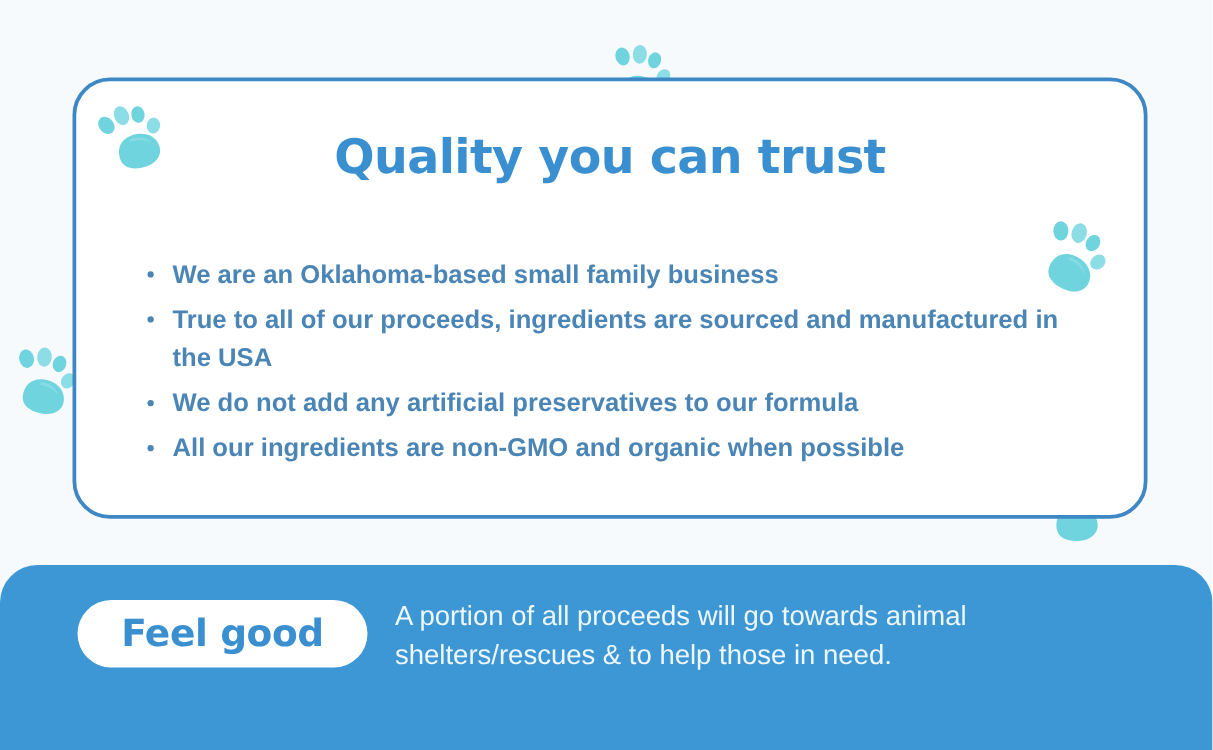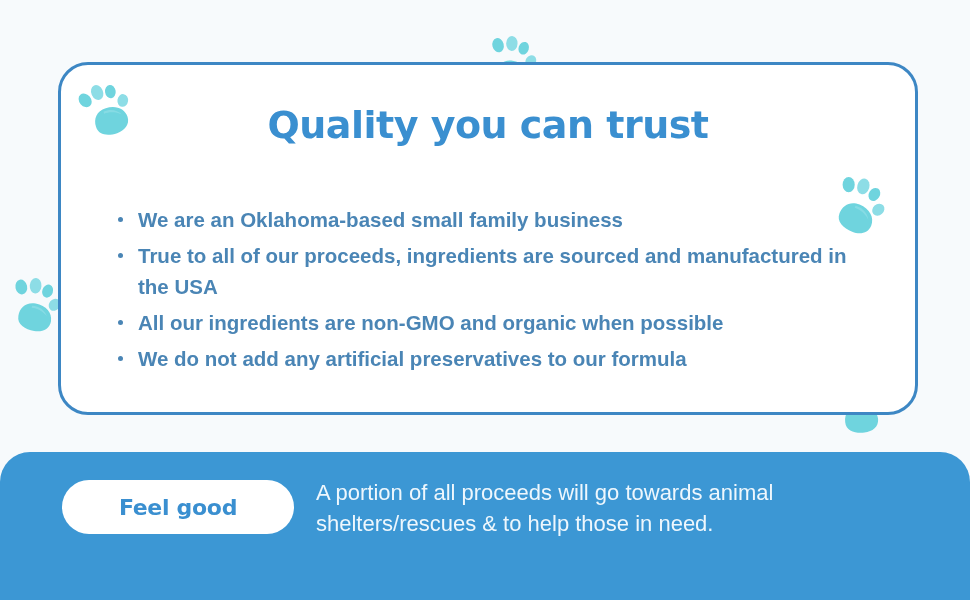--- a/index.html
+++ b/index.html
@@ -103,21 +103,21 @@
     background: #ffffff;
     border-radius: 27px;
     display: flex;
     align-items: center;
     justify-content: center;
   }
 
   .pill-label {
     font-family: "DejaVu Sans", sans-serif;
     font-weight: bold;
-    font-size: 22px;
+    font-size: 30px;
     letter-spacing: -0.3px;
     color: #3a8fd0;
   }
 
   .banner-text {
     position: absolute;
     left: 316px;
     top: 25px;
     width: 600px;
     font-size: 22px;
@@ -145,25 +145,25 @@
       <li class="bullet-item">
         <span class="dot"></span>
         <span>We are an Oklahoma-based small family business</span>
       </li>
       <li class="bullet-item">
         <span class="dot"></span>
         <span>True to all of our proceeds, ingredients are sourced and manufactured in the USA</span>
       </li>
       <li class="bullet-item">
         <span class="dot"></span>
+        <span>We do not add any artificial preservatives to our formula</span>
+      </li>
+      <li class="bullet-item">
+        <span class="dot"></span>
         <span>All our ingredients are non-GMO and organic when possible</span>
-      </li>
-      <li class="bullet-item">
-        <span class="dot"></span>
-        <span>We do not add any artificial preservatives to our formula</span>
       </li>
     </ul>
   </div>
 
   <div class="banner">
     <div class="pill">
       <span class="pill-label">Feel good</span>
     </div>
     <div class="banner-text">A portion of all proceeds will go towards animal shelters/rescues &amp; to help those in need.</div>
   </div>

